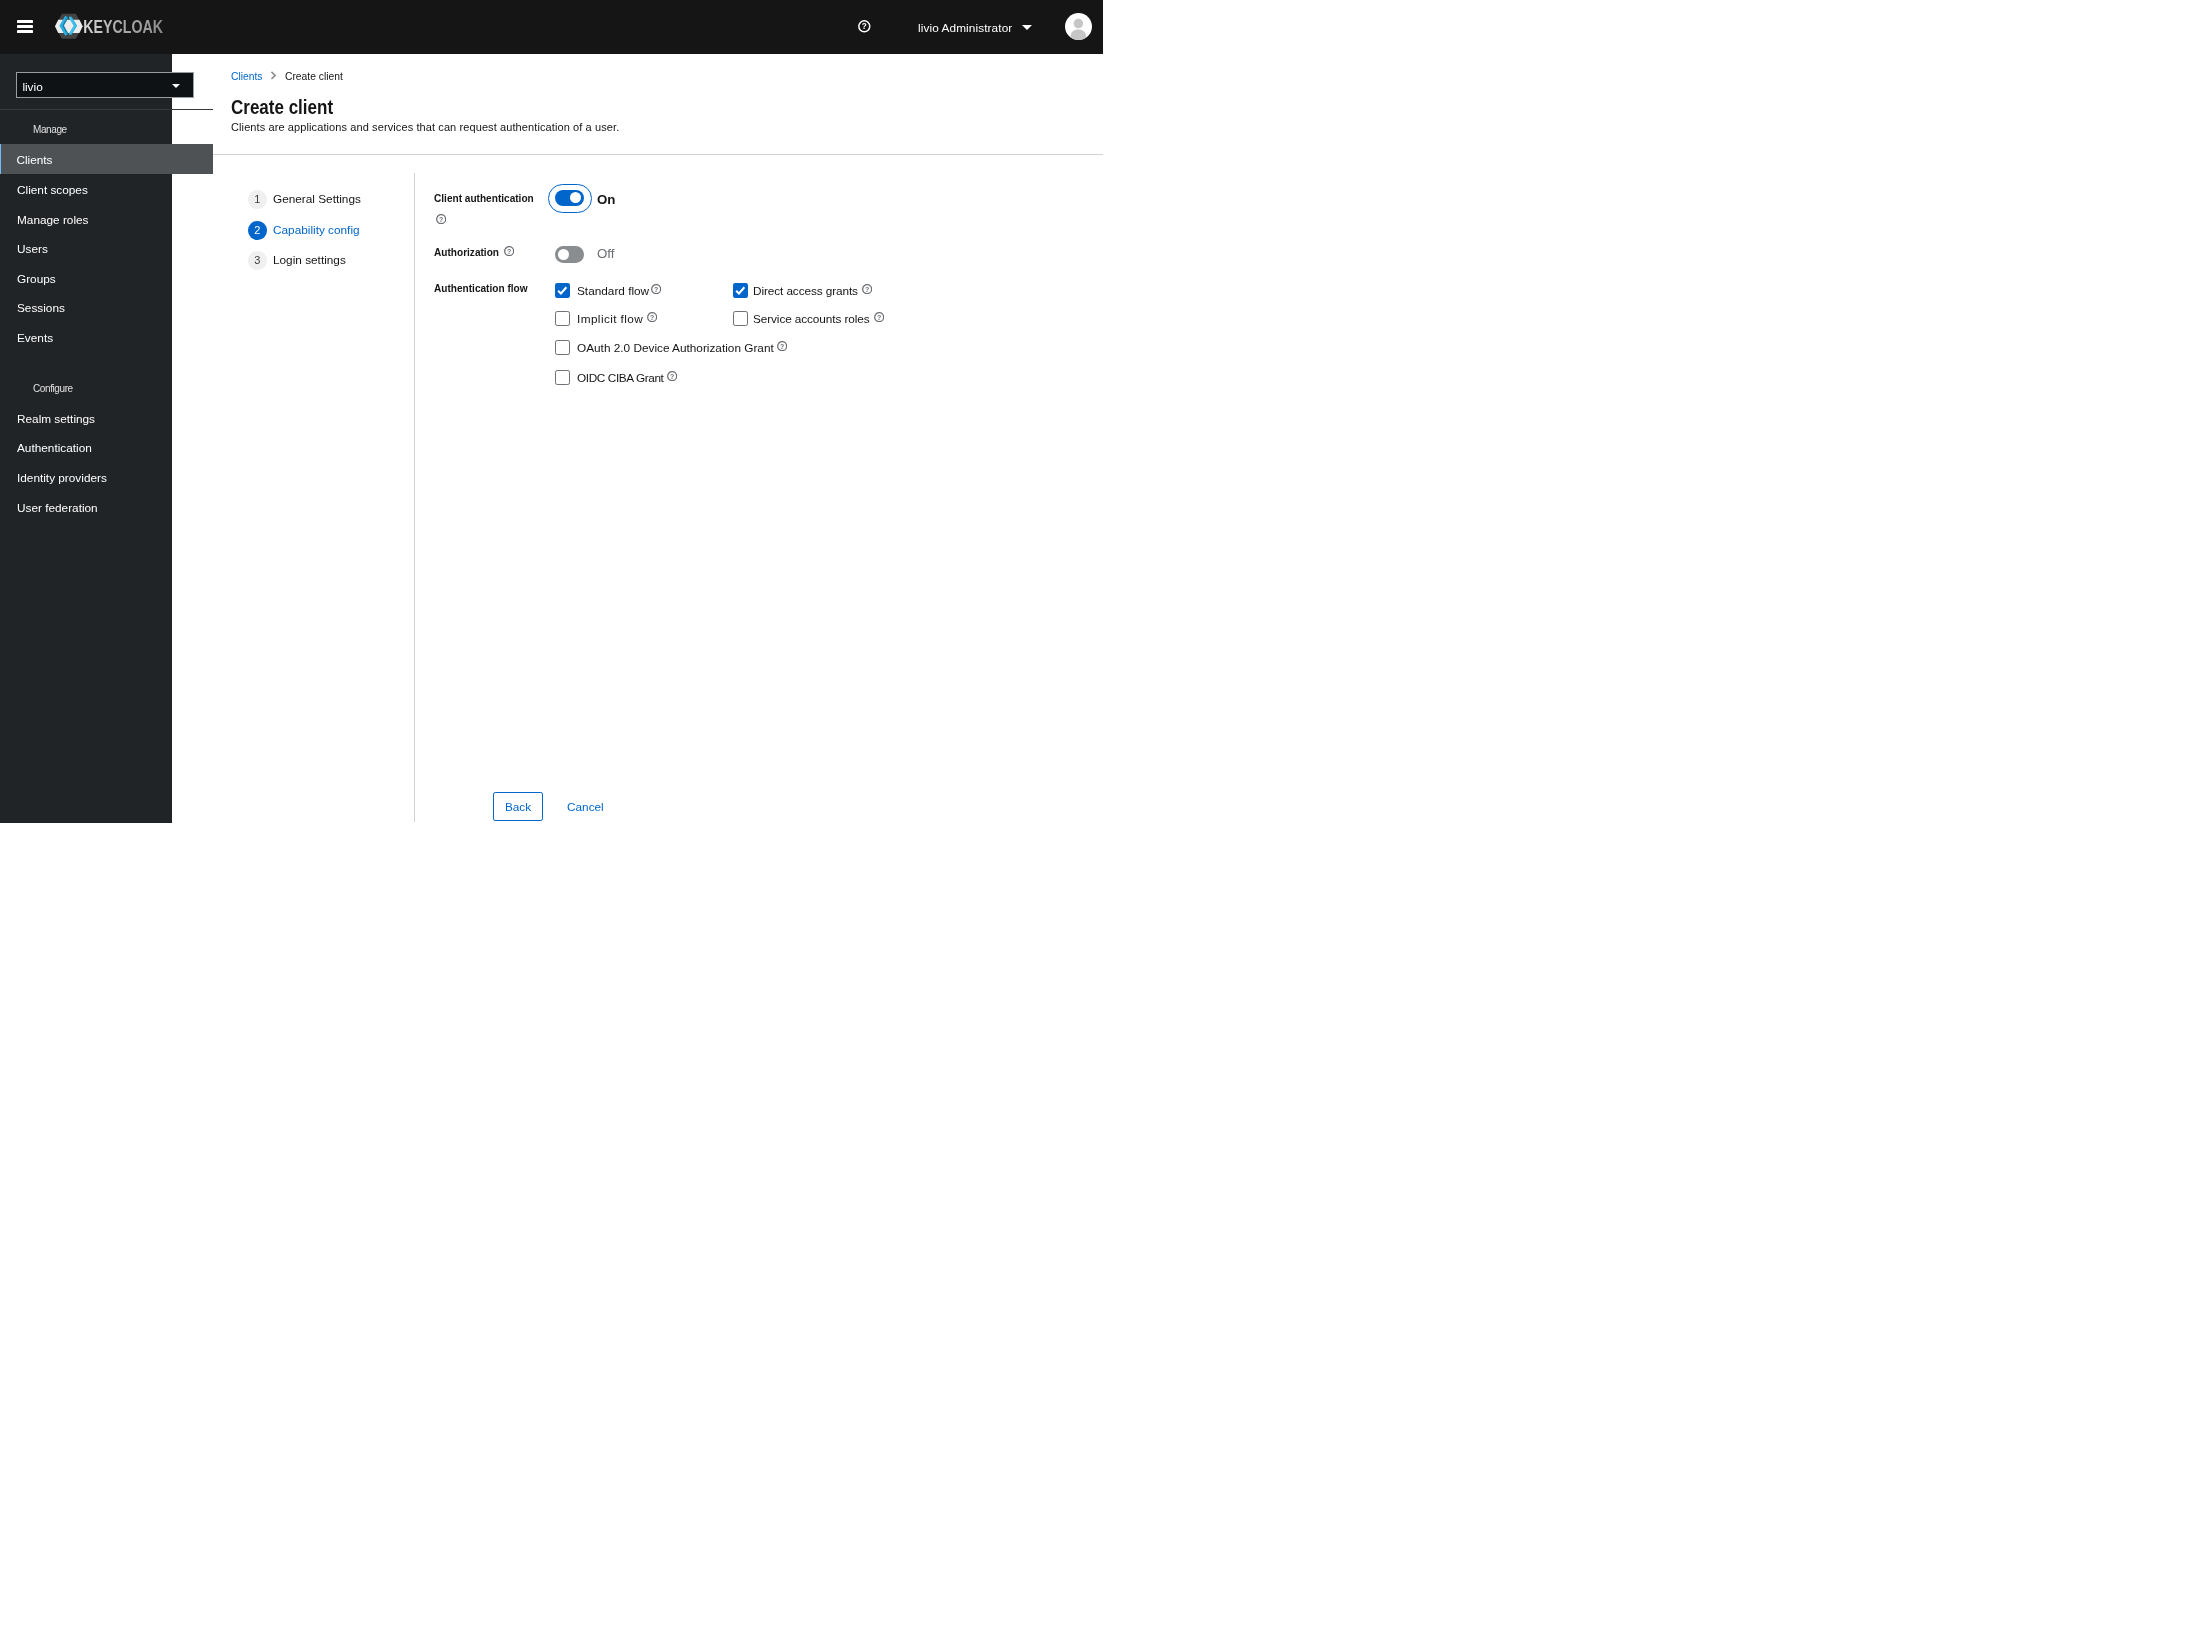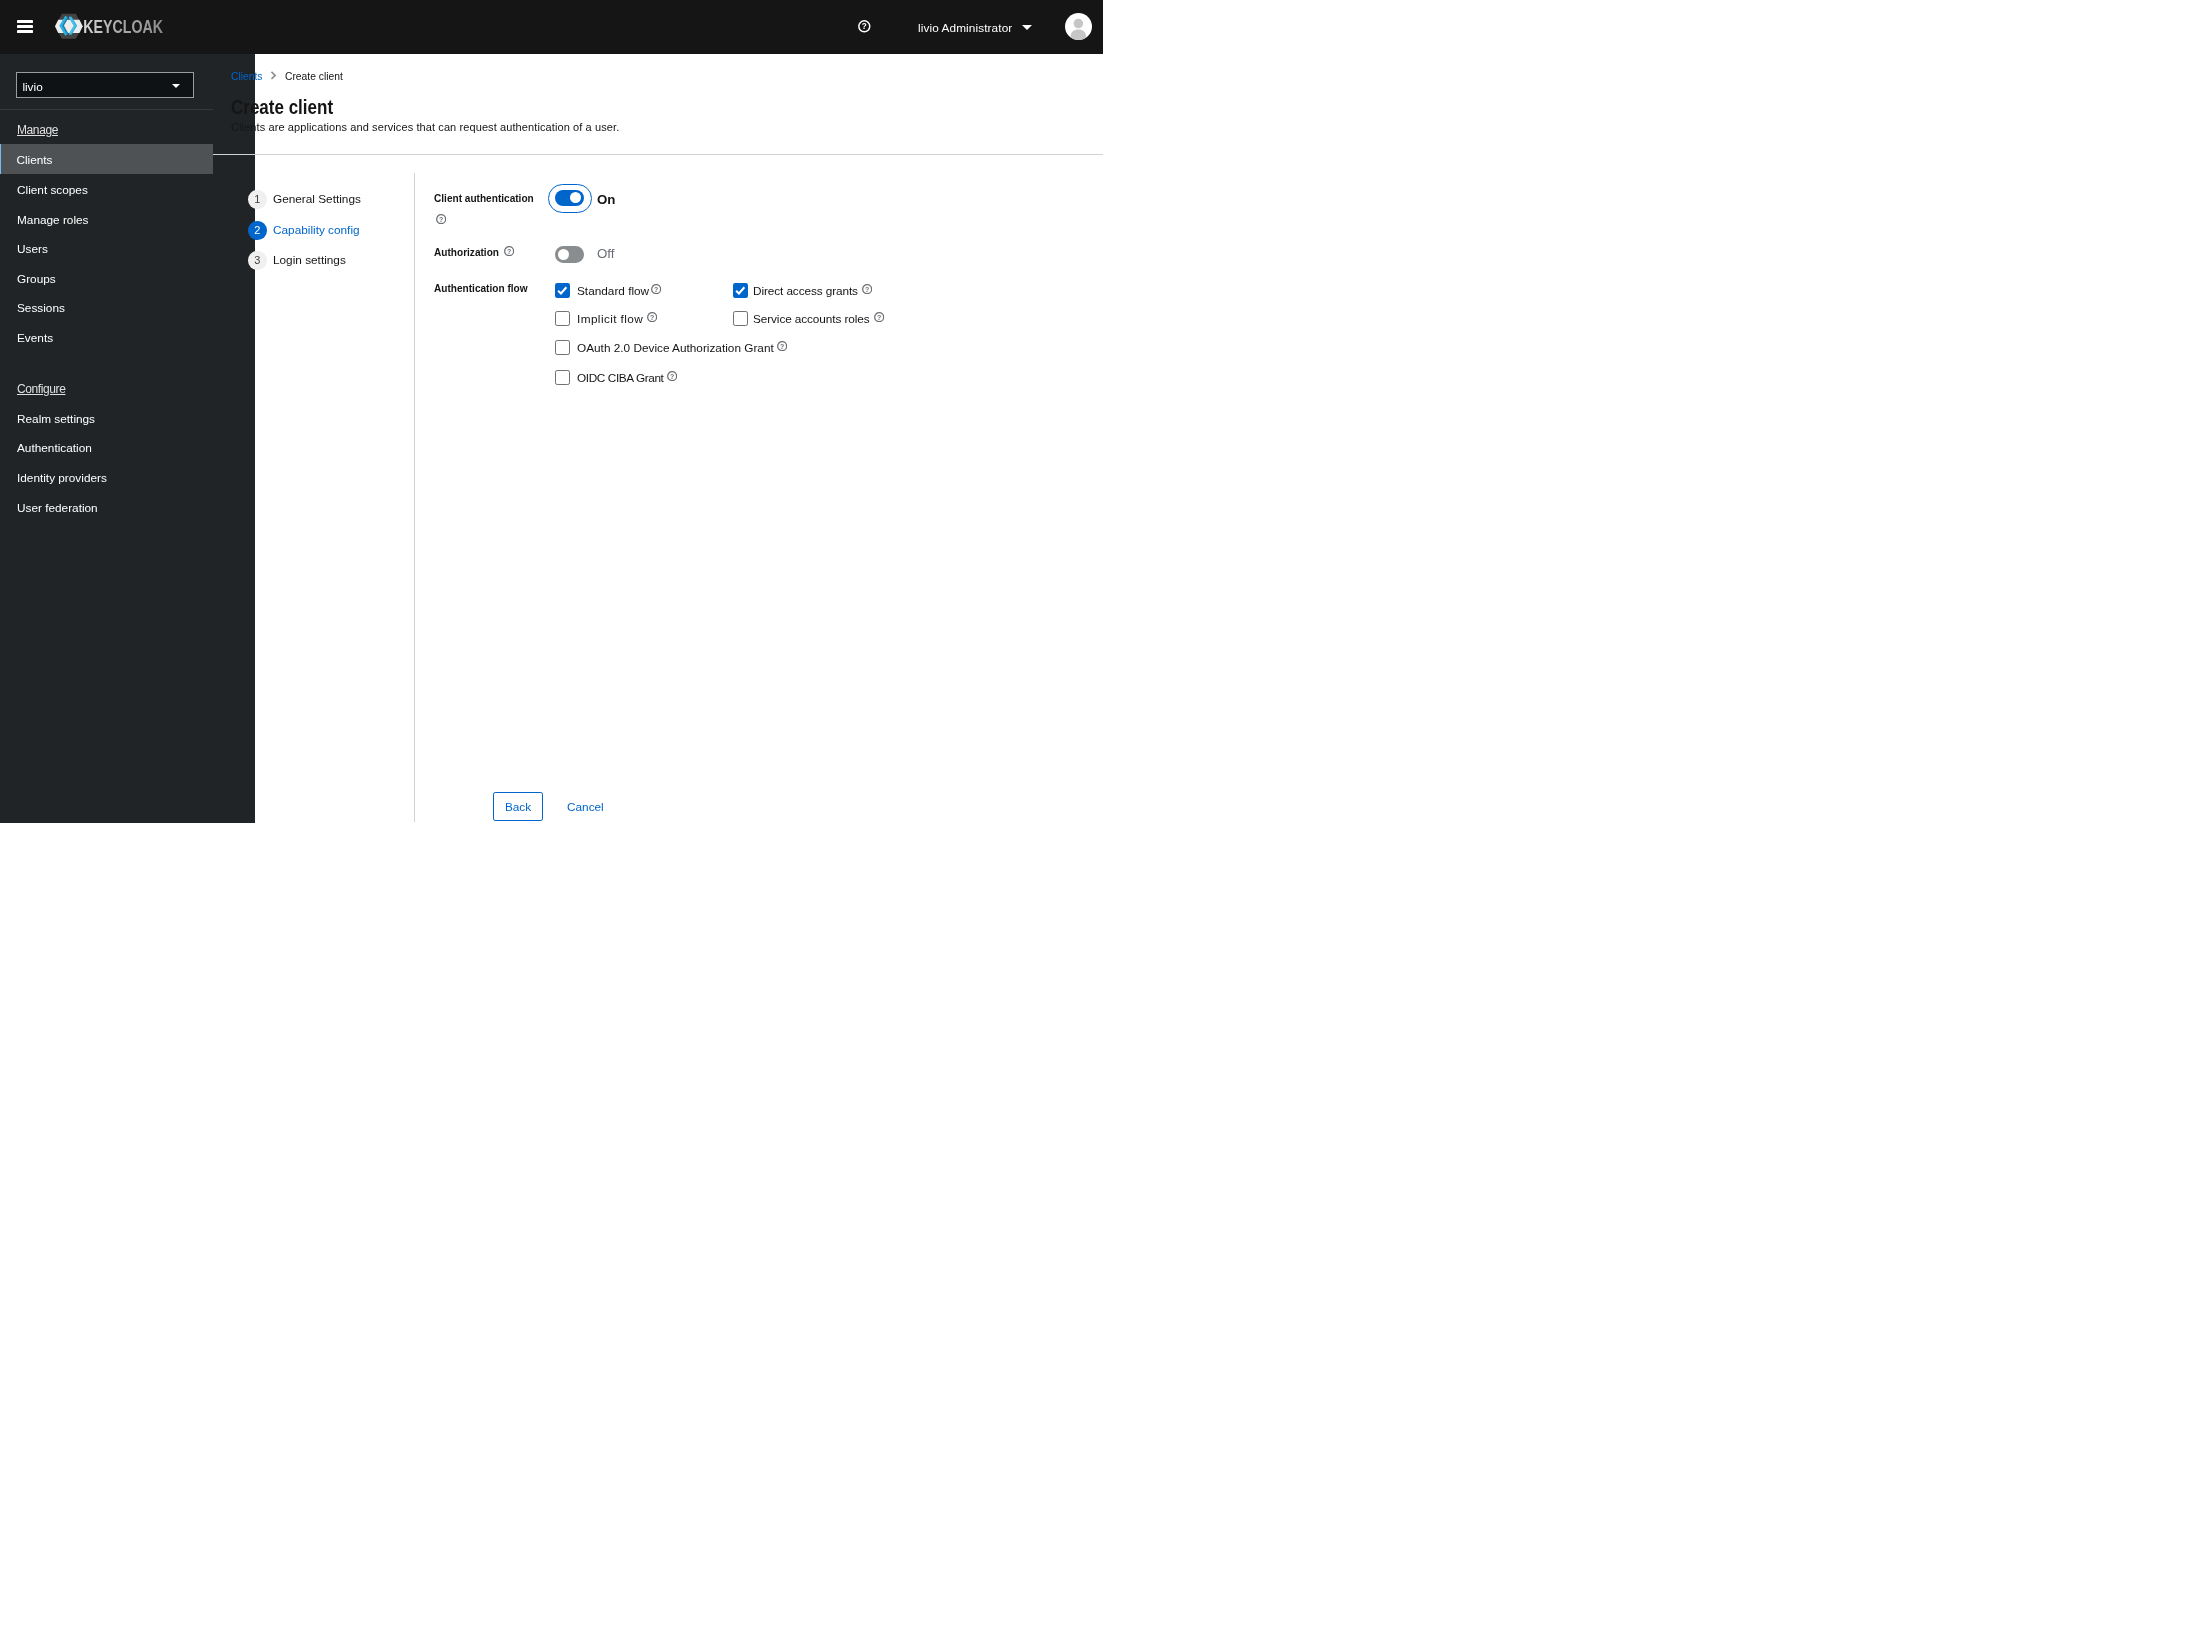--- a/index.html
+++ b/index.html
@@ -10,27 +10,27 @@
   
   #masthead { position:absolute; left:0; top:0; width:1103px; height:54px; background:#151515; }
   #burger { position:absolute; left:17.4px; top:20px; width:15.5px; height:13px; }
   #burger div { height:2.9px; background:#fff; border-radius:0.4px; margin-bottom:2.1px; }
   #uname { position:absolute; left:918px; top:20px; font-size:11.8px; color:#fff; line-height:16.2px; letter-spacing:0.1px; }
   #ucaret { position:absolute; left:1022px; top:25px; width:0; height:0;
     border-left:5.5px solid transparent; border-right:5.5px solid transparent; border-top:5.4px solid #fff; }
   #avatar { position:absolute; left:1065px; top:13.3px; }
 
   
-  #sidebar { position:absolute; left:0; top:54px; width:255px; height:769px; background:#212427; }
+  #sidebar { position:absolute; left:0; top:54px; width:172px; height:769px; background:#212427; }
   #realmsel { position:absolute; left:16.2px; top:18px; width:178px; height:25.5px; background:#0f1214;
     border:0.7px solid #9a9da0; color:#fff; font-size:11.8px; line-height:24px; padding-left:5.2px; padding-top:1.9px; }
   #realmsel .sc { position:absolute; right:13.3px; top:10.7px; width:0; height:0;
     border-left:4.4px solid transparent; border-right:4.4px solid transparent; border-top:4.6px solid #fff; }
   #seldiv { position:absolute; left:0; top:55px; width:213px; height:0.7px; background:#35383b; }
-  .navsec { position:absolute; left:0; width:213px; font-size:12px; color:#e0e0e0; padding-left:17px; letter-spacing:-0.4px; line-height:14.8px;text-decoration:underline; }
+  .navsec { position:absolute; left:0; width:213px; font-size:10px; color:#e0e0e0; padding-left:33px; letter-spacing:-0.4px; line-height:14.8px; }
   .navitem { position:absolute; left:0; width:213px; height:29.5px; font-size:11.8px; color:#fff;
     display:flex; align-items:center; padding-left:17px; padding-top:3px; }
   .navitem.cur { background:#4f5255; border-left:1.6px solid #73bcf7; padding-left:15.4px; }
   .navsec { }
 
   
   #crumb { position:absolute; left:231px; top:69px; font-size:10.3px; line-height:15.5px; }
   #crumb a { color:#0066cc; text-decoration:none; }
   #crumbsep { position:absolute; left:270px; top:71px; }
   #h1 { position:absolute; left:231px; top:94px; font-size:20px; font-weight:700; color:#151515;

